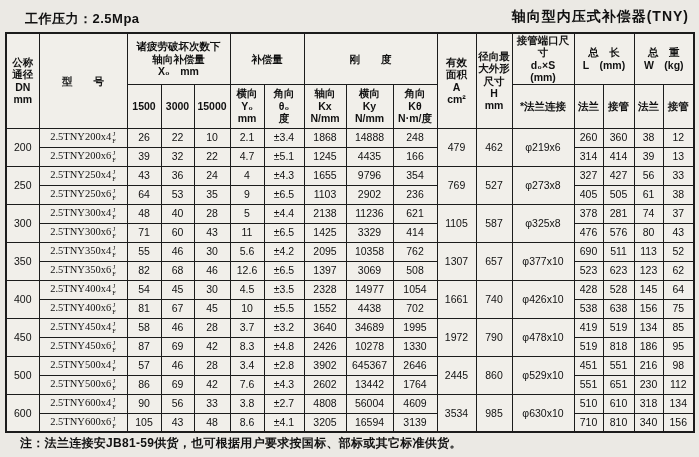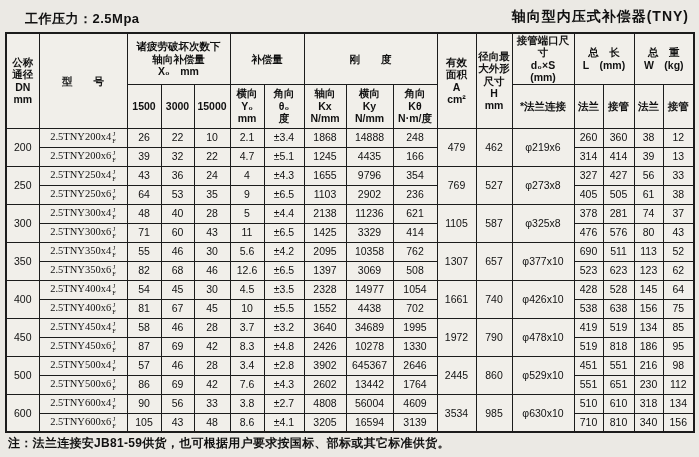--- a/index.html
+++ b/index.html
@@ -31,21 +31,21 @@
   table.spec thead th { font-weight:bold; }
   .hd { white-space:pre-line; }
   thead tr.r1 th { height:48px; }
   thead tr.r2 th { height:44px; }
   tbody td { height:19px; font-size:11px; }
   td.model { text-align:left; padding-left:5px; white-space:nowrap;font-family:Liberation Serif, serif; }
   td.dn { font-size:11px;margin-left:19px; }
   .jf { display:inline-block; vertical-align:-3px; margin-left:1px;
         font-size:6.5px; line-height:1; text-align:center; font-weight:normal; }
   .jf span { display:block; }
-  .note { position:absolute; left:8px; top:435px; font-size:12px; font-weight:bold; letter-spacing:.3px; }
+  .note { position:absolute; left:20px; top:435px; font-size:12px; font-weight:bold; letter-spacing:.3px; }
 </style>
 </head>
 <body>
 
 <div class="topbar">
   <div class="pressure">工作压力：2.5Mpa</div>
   <div class="product">轴向型内压式补偿器(TNY)</div>
 </div>
 
 <table class="spec">

